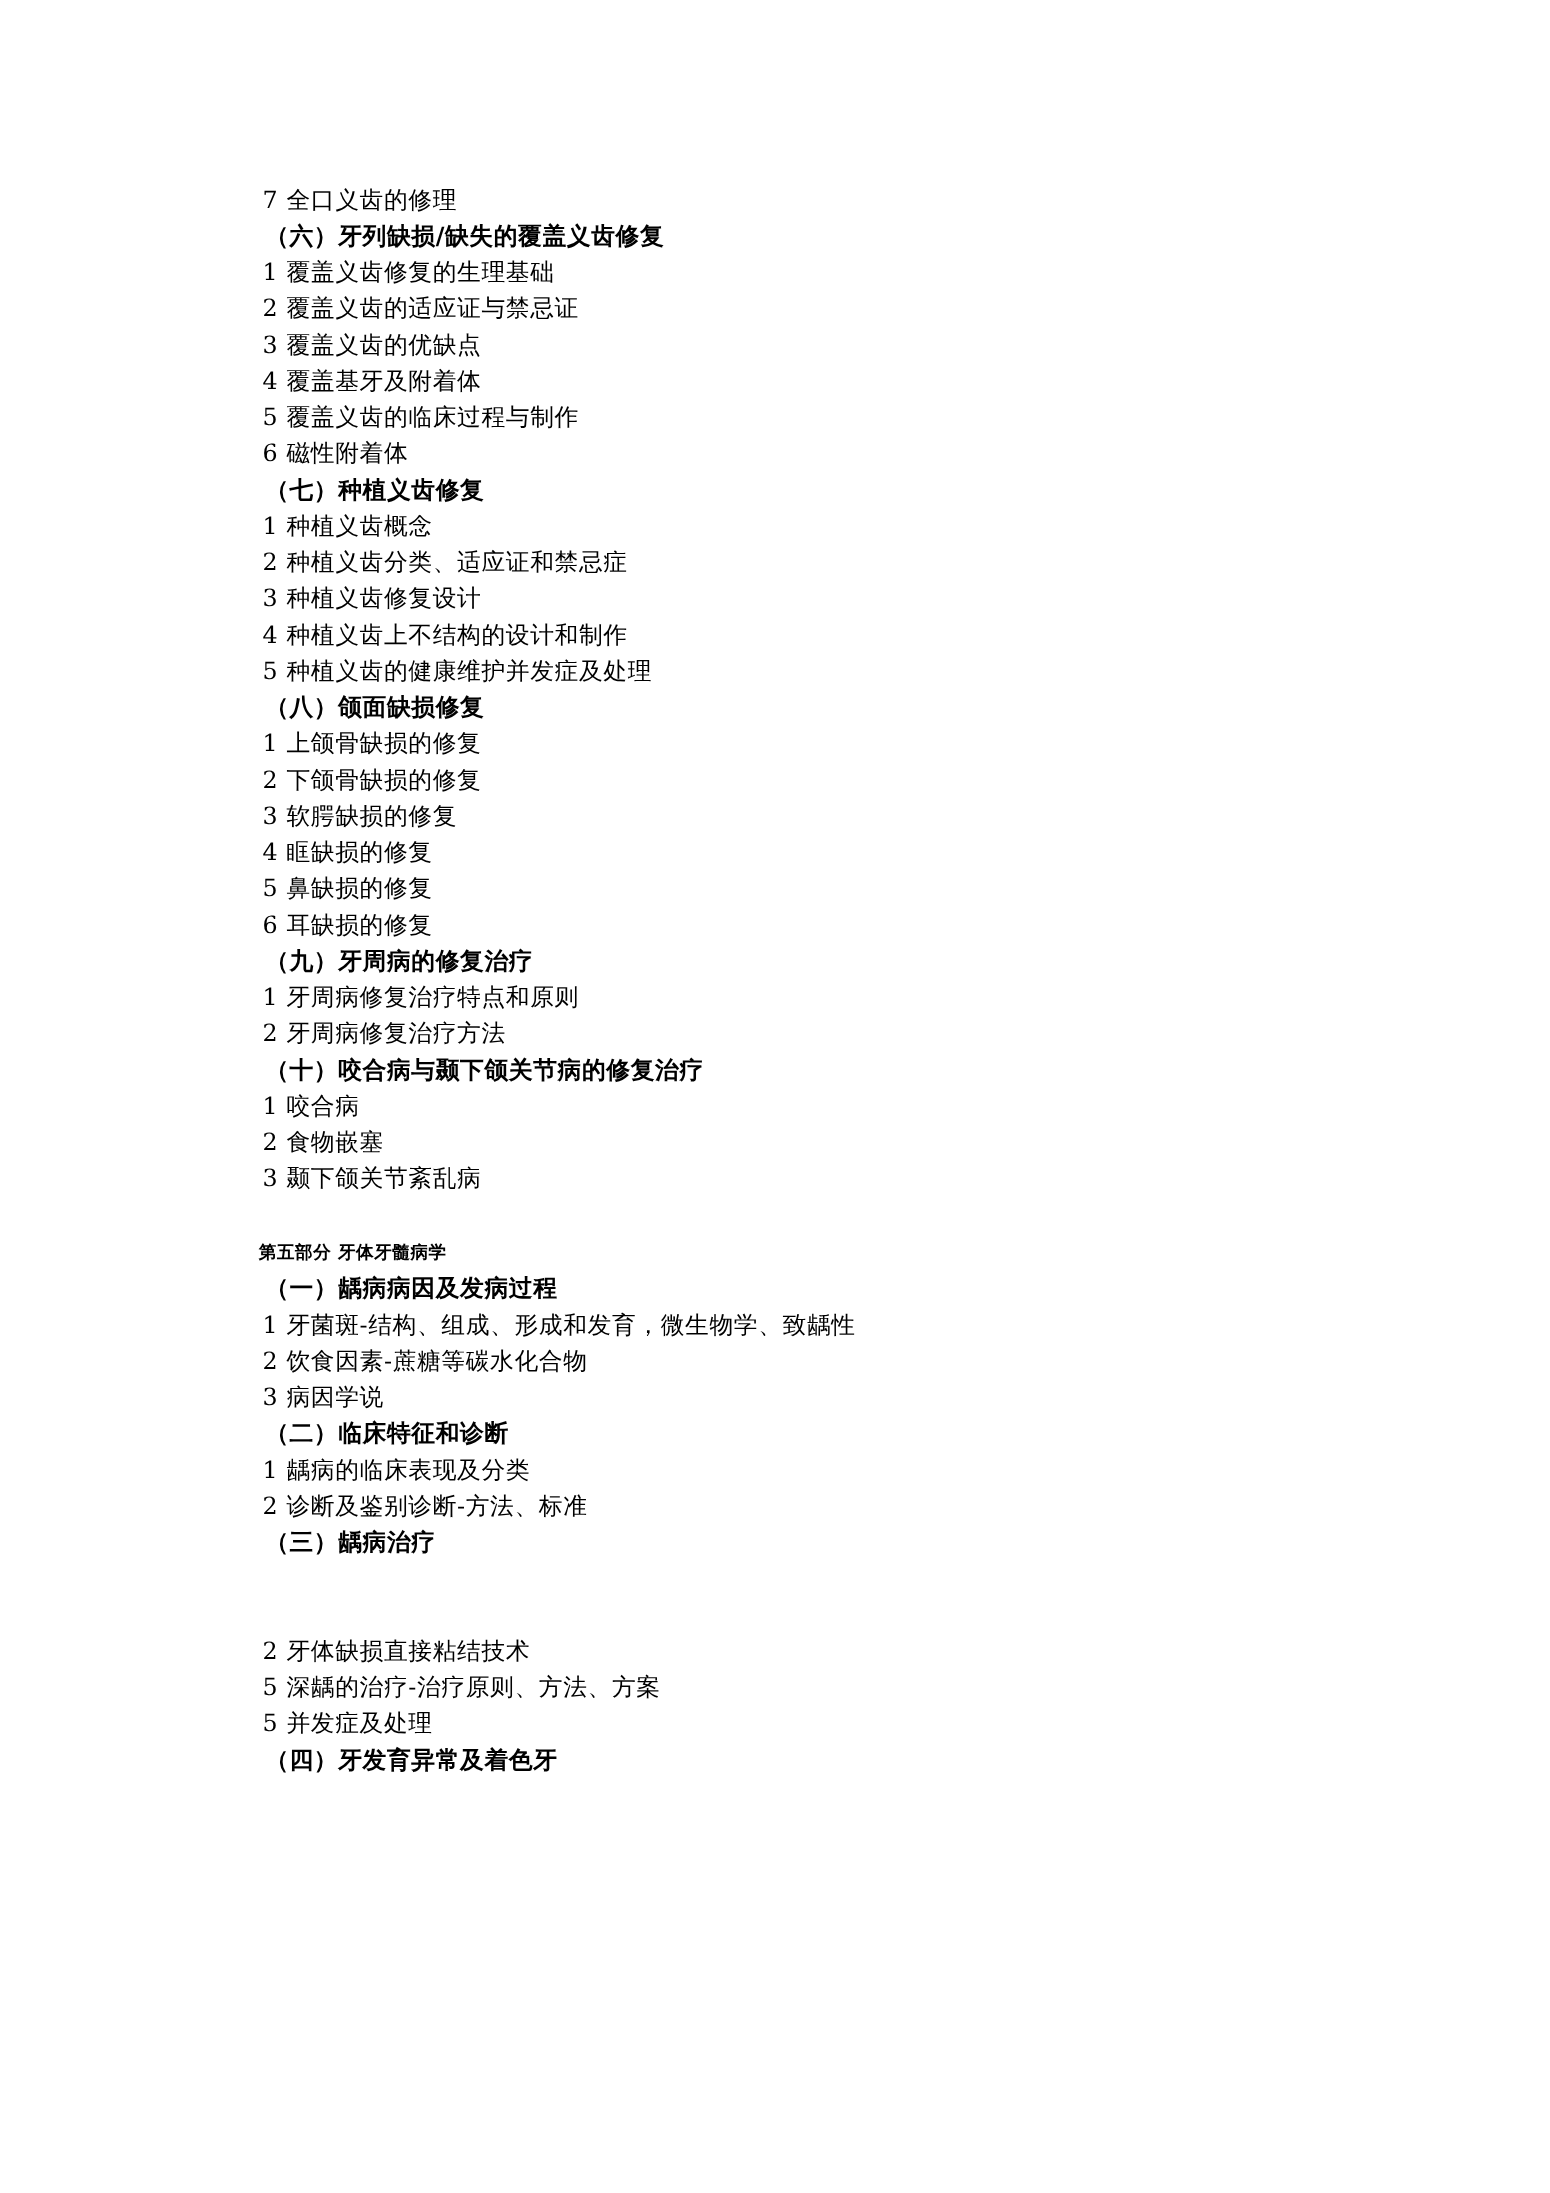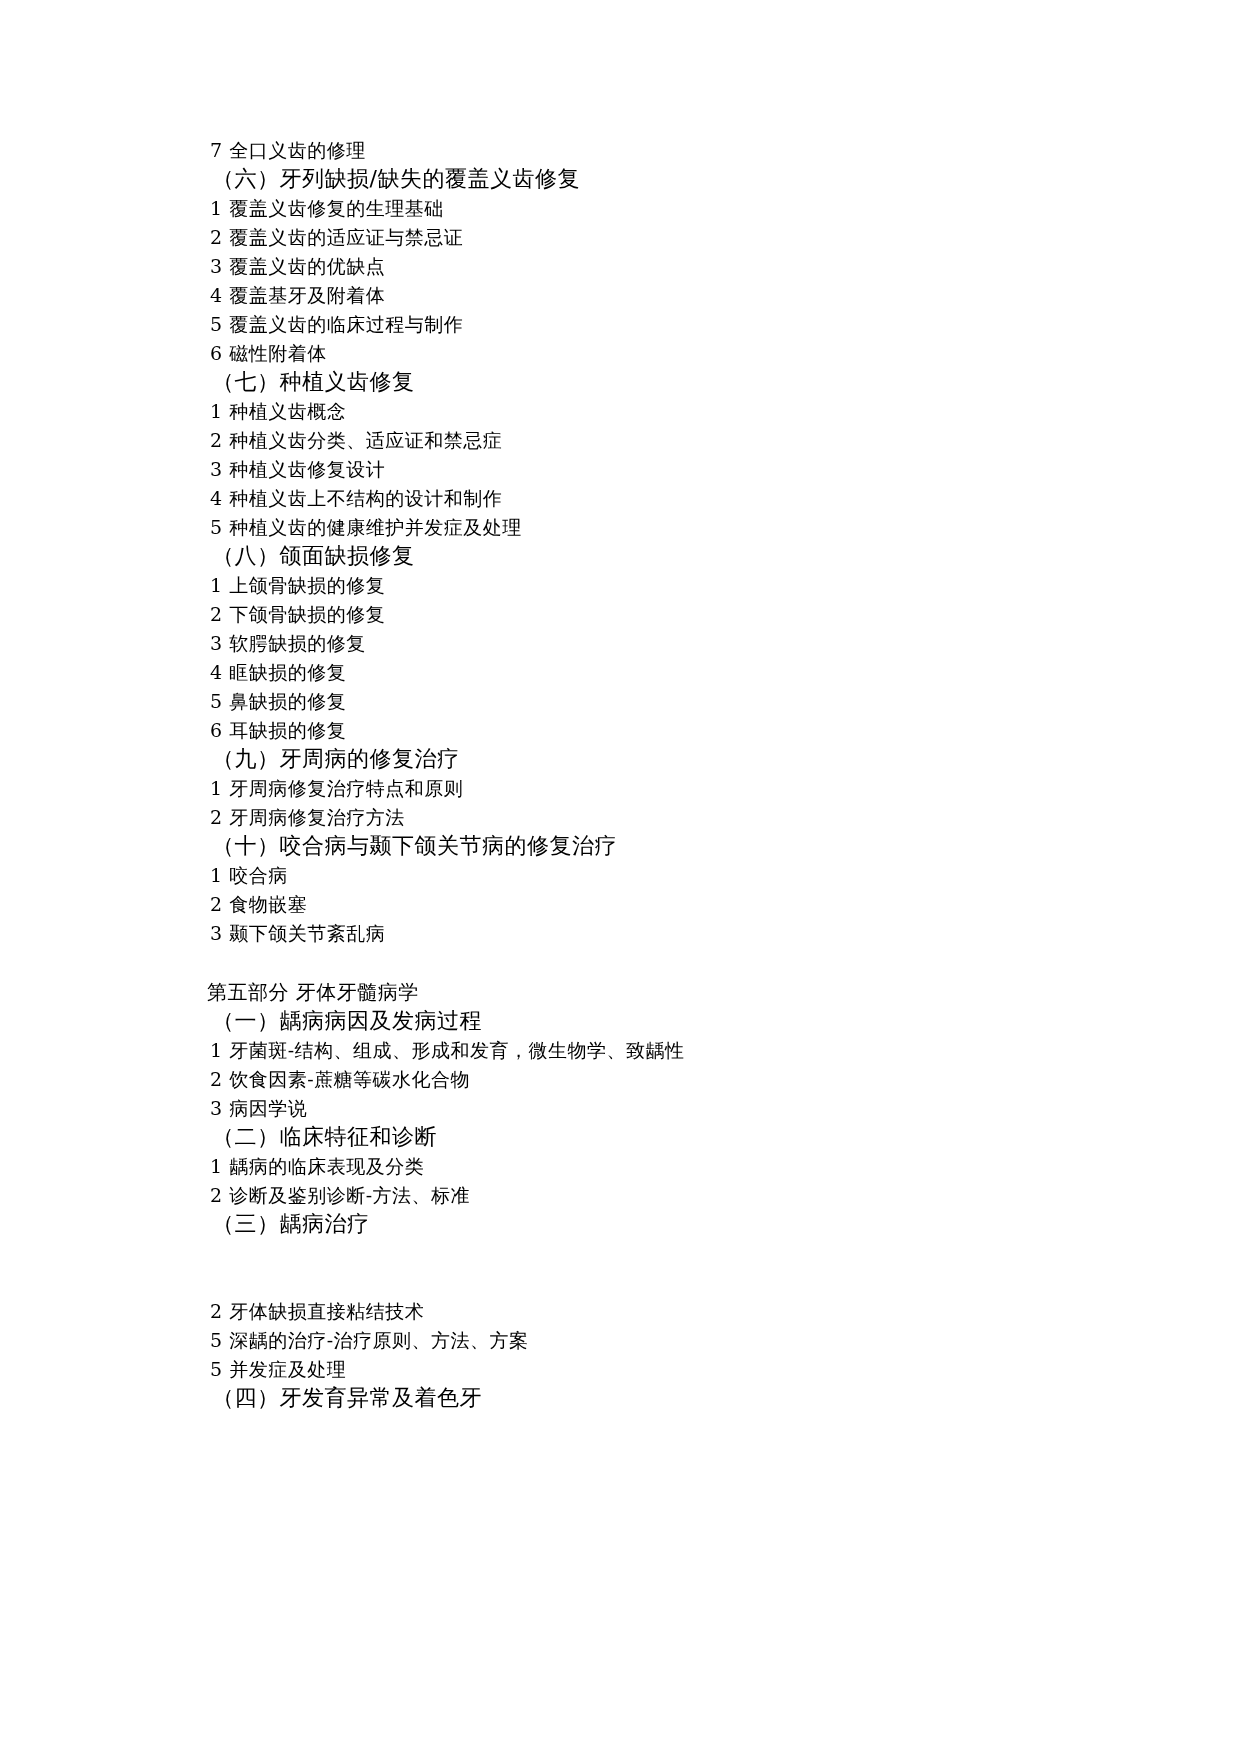--- a/index.html
+++ b/index.html
@@ -1,22 +1,22 @@
 <!DOCTYPE html>
 <html><head>
   <meta charset="utf-8">
   <style>
     html, body { margin: 0; padding: 0; background: #ffffff; }
     body { width: 1240px; height: 1754px; position: relative; overflow: hidden;
       font-family: "DejaVu Serif", "Liberation Serif", serif; color: #000; }
-    .page { position: absolute; left: 0; top: 0; width: 1240px; height: 1320px; }
+    .page { position: absolute; left: 0; top: 10px; width: 1240px; height: 1320px; }
     .line { position: absolute; font-size: 19px; line-height: 24px; white-space: nowrap; letter-spacing: 0.5px; }
     .item { left: 210px; }
-    .heading { left: 212px; font-weight: normal; font-family: "DejaVu Sans", "Liberation Sans", sans-serif; font-size: 22px; }
-    .part { left: 207px; font-weight: normal; font-family: "DejaVu Sans", "Liberation Sans", sans-serif; font-size: 20px; }
+    .heading { left: 212px; font-weight: bold; font-family: "DejaVu Sans", "Liberation Sans", sans-serif; font-size: 19px; }
+    .part { left: 207px; font-weight: bold; font-family: "DejaVu Sans", "Liberation Sans", sans-serif; font-size: 14px; }
     .wrap-first { left: 210px; }
     .wrap-cont { left: 168px; }
   </style>
 </head>
 <body>
 
 <div class="page">
   <div class="line item" style="top:138px">7 全口义齿的修理</div>
   <div class="line heading" style="top:167px">（六）牙列缺损/缺失的覆盖义齿修复</div>
   <div class="line item" style="top:196px">1 覆盖义齿修复的生理基础</div>

